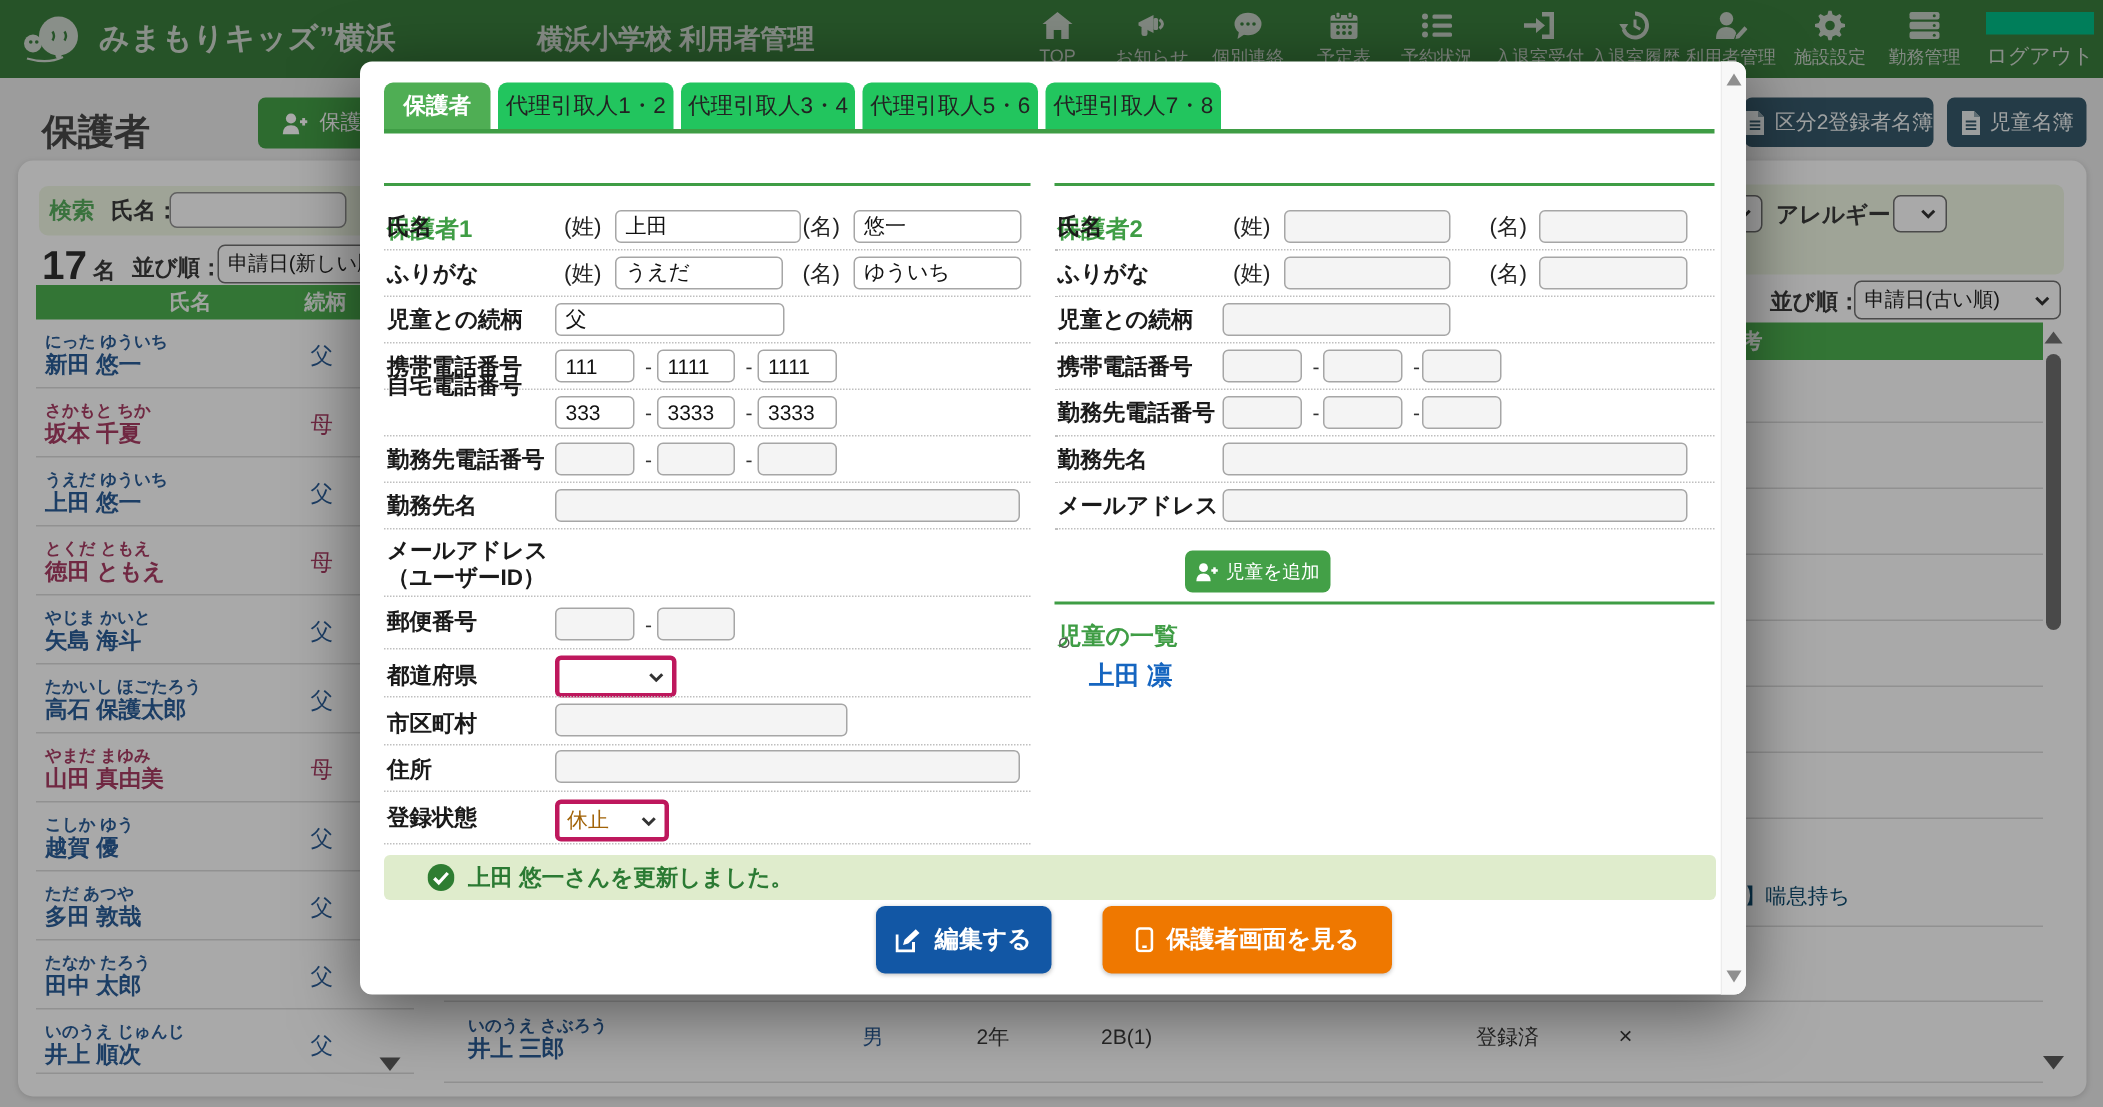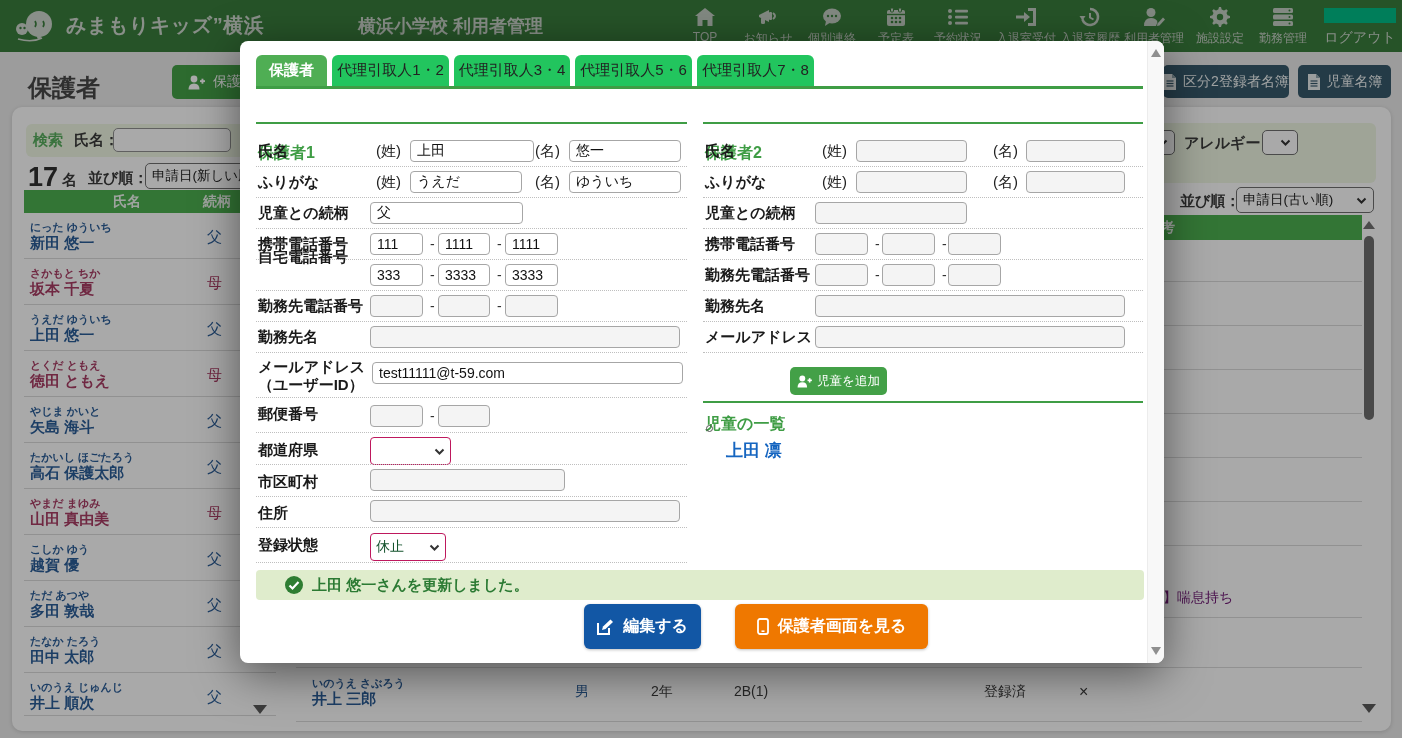--- a/index.html
+++ b/index.html
@@ -50,21 +50,21 @@
   
   .filter-right { position:absolute; left:296px; top:123px; width:1080px; height:60px; background:#edf5e1; border-radius:6px; }
   .hid-sel { left:1100px; top:130px; width:75px; height:25px; }
   .allergy-label { position:absolute; left:1184px; top:134px; font-size:15px; font-weight:700; color:#3b3b3b; }
   .allergy-sel { left:1262px; top:130px; width:36px; height:25px; }
   .sort-label-r { position:absolute; left:1180px; top:192px; font-size:15px; font-weight:700; color:#3b3b3b; }
   .sort-sel-r { left:1236px; top:187px; width:138px; height:26px; }
   .ctable-head { position:absolute; left:296px; top:215px; width:1066px; height:25px; background:#4caf50; }
   .cth-frag { position:absolute; left:1147px; top:219px; font-size:14px; font-weight:700; color:#eef5ee; }
   .cdiv { position:absolute; left:296px; width:1066px; border-bottom:1px solid #d8d8d8; }
-  .remark-frag { position:absolute; left:1163px; top:589px; font-size:14px; color:#701a75; }
+  .remark-frag { position:absolute; left:1163px; top:589px; font-size:14px; color:#0c4a6e; }
   .crow-kana { position:absolute; left:312px; top:676px; font-size:11px; font-weight:700; color:#2b5d97; }
   .crow-name { position:absolute; left:312px; top:690px; font-size:15px; font-weight:700; color:#2b5d97; }
   .crow-cell { position:absolute; top:683px; font-size:14px; color:#3b3b3b; }
   .sbar-thumb { position:absolute; left:1364px; top:236px; width:10px; height:184px; background:#6e6e6e; border-radius:5px; }
 
   
   .overlay { position:absolute; left:0; top:0; width:1402px; height:738px; background:rgba(0,0,0,0.33); z-index:50; }
 
   
   .modal { position:absolute; left:240px; top:41px; width:924px; height:622px; background:#fff; border-radius:8px; box-shadow:0 10px 45px rgba(0,0,0,0.5); z-index:100; }
@@ -74,21 +74,21 @@
   .tab { position:absolute; top:14px; height:31px; border-radius:6px 6px 0 0; background:#22c55e; color:#222; font-size:15px; display:flex; align-items:center; justify-content:center; cursor:pointer; }
   .tab.active { background:#4fae54; color:#fff; font-weight:700; }
   .tab-underline { position:absolute; left:16px; top:45px; width:887px; height:3px; background:#3f9d45; }
   .col-heading { position:absolute; font-size:16px; font-weight:700; color:#3f9d45; white-space:nowrap;margin-top:44px; }
   .col-underline { position:absolute; height:2px; background:#3f9d45; }
   .flabel { position:absolute; left:18px; font-size:15px; font-weight:700; color:#1a1a1a; }
   .flabel.r { left:465px; }
   .sein { position:absolute; font-size:15px; color:#222; }
   .finp { position:absolute; height:22px; background:#f4f4f4; border:1px solid #a6a6a6; border-radius:4px; font-size:14px; color:#111; padding:0 6px; display:flex; align-items:center; white-space:nowrap; }
   .finp.filled { background:#fff; }
-  .fsel { position:absolute; height:28px; background:#fff; border:1px solid #be185d; border-radius:4px; font-size:14px; color:#14532d; padding:0 5px; display:flex; align-items:center; justify-content:space-between; }
+  .fsel { position:absolute; height:28px; background:#fff; border:3px solid #be185d; border-radius:4px; font-size:14px; color:#a16207; padding:0 5px; display:flex; align-items:center; justify-content:space-between; }
   .dash { position:absolute; font-size:14px; color:#333; }
   .dot-l { position:absolute; left:16px; width:431px; border-bottom:1px dotted #bfbfbf; }
   .dot-r { position:absolute; left:463px; width:440px; border-bottom:1px dotted #bfbfbf; }
   .btn-addchild { position:absolute; left:550px; top:326px; width:97px; height:28px; background:#43a047; border-radius:5px; color:#fff; font-size:12.5px; display:flex; align-items:center; justify-content:center; gap:5px; cursor:pointer; }
   .child-bullet { position:absolute; left:466px; top:384px; width:7px; height:7px; border:1.5px solid #555; border-radius:50%; }
   .child-link { position:absolute; left:486px; top:398px; font-size:17px; font-weight:700; color:#1565c0; cursor:pointer; }
   .msg-bar { position:absolute; left:16px; top:529px; width:888px; height:30px; background:#dfeccc; border-radius:4px; }
   .msg-text { position:absolute; left:72px; top:535px; font-size:15px; font-weight:700; color:#2b7a33; }
   .mbtn { position:absolute; top:563px; height:45px; border-radius:6px; color:#fff; font-size:16px; font-weight:700; display:flex; align-items:center; justify-content:center; gap:9px; cursor:pointer; box-shadow:0 1px 3px rgba(0,0,0,0.25); }
   .btn-close { left:218px; width:116px; background:#6c8494; }
@@ -471,23 +471,20 @@
     <div class="dot-l" style="top:280px;"></div>
 
     <div class="flabel" style="top:287px;">勤務先名</div>
     <div class="finp" style="left:130px; top:285px; width:310px;">
         <span></span>
       </div>
     <div class="dot-l" style="top:311px;"></div>
 
     <div class="flabel" style="top:317px;">メールアドレス</div>
     <div class="flabel" style="top:335px;">（ユーザーID）</div>
-    <div class="finp filled" style="left:132px; top:321px; width:311px;">
-        <span>test11111@t-59.com</span>
-      </div>
     <div class="dot-l" style="top:356px;"></div>
 
     <div class="flabel" style="top:364px;">郵便番号</div>
     <div class="finp" style="left:130px; top:364px; width:53px;">
         <span></span>
       </div>
     <div class="dash" style="left:190px; top:367px;">-</div>
     <div class="finp" style="left:198px; top:364px; width:52px;">
         <span></span>
       </div>

